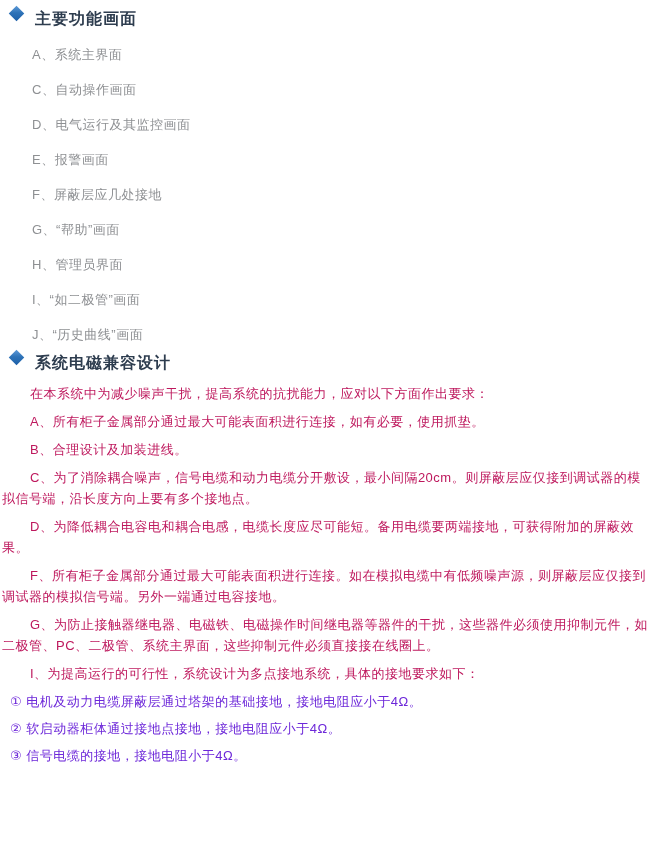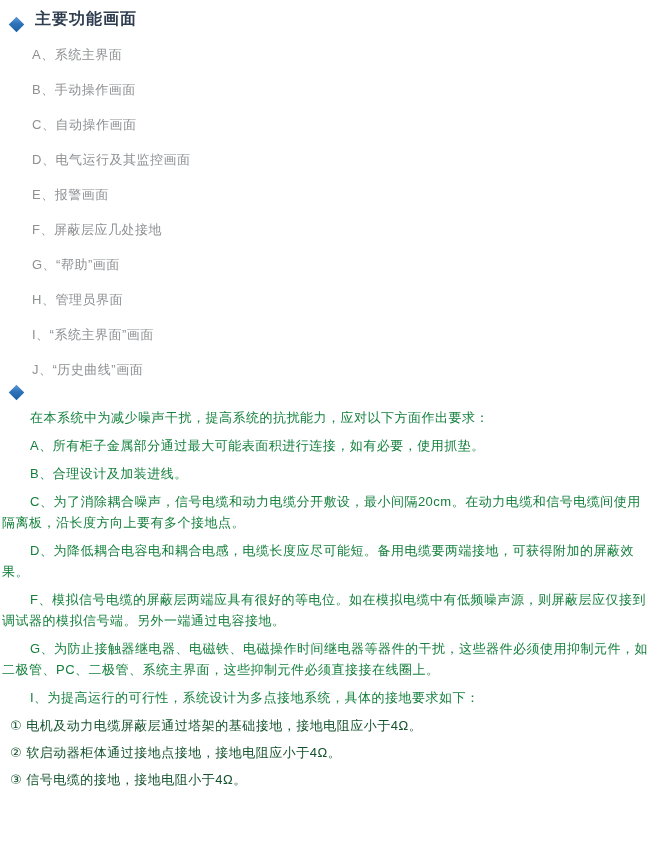--- a/index.html
+++ b/index.html
@@ -12,21 +12,21 @@
     font-family: "Liberation Sans", "DejaVu Sans", sans-serif;
     color: #8e9093;
   }
   .doc {
     width: 656px;
     padding: 6px 2px 6px 2px;
     box-sizing: border-box;
   }
   .section-heading {
     display: flex;
-    align-items: flex-end;
+    align-items: flex-start;
     margin: 2px 0 9px 0;
   }
   .diamond {
     width: 11px;
     height: 11px;
     background: linear-gradient(135deg, #5e9ad8 0%, #2e73b8 45%, #1c5fa8 100%);
     transform: rotate(45deg);
     margin: 0 13px 0 9px;
     flex: 0 0 auto;
   }
@@ -47,70 +47,70 @@
     color: #8e9093;
     letter-spacing: 0.5px;
   }
   .section-emc {
     margin-top: 6px;
   }
   .para {
     margin: 0 0 7px 0;
     font-size: 13px;
     line-height: 21px;
-    color: #15803d;
+    color: #be185d;
     text-indent: 28px;
     letter-spacing: 0.5px;
     word-break: break-all;
   }
   .num-item {
     margin: 0 0 6px 8px;
     font-size: 13px;
     line-height: 21px;
-    color: #14532d;
+    color: #6d28d9;
     text-indent: 0;
     letter-spacing: 0.5px;
     word-break: break-all;
   }
 </style>
 </head>
 <body>
 
 <div class="doc">
 
   <div class="section">
     <div class="section-heading">
       <span class="diamond"></span>
       <span class="heading-text">主要功能画面</span>
     </div>
     <div class="screen-list">
       <div class="screen-item">A、系统主界面</div>
-      <div class="screen-item">B、手动操作画面</div>
       <div class="screen-item">C、自动操作画面</div>
       <div class="screen-item">D、电气运行及其监控画面</div>
       <div class="screen-item">E、报警画面</div>
       <div class="screen-item">F、屏蔽层应几处接地</div>
       <div class="screen-item">G、“帮助”画面</div>
       <div class="screen-item">H、管理员界面</div>
-      <div class="screen-item">I、“系统主界面”画面</div>
+      <div class="screen-item">I、“如二极管”画面</div>
       <div class="screen-item">J、“历史曲线”画面</div>
     </div>
   </div>
 
   <div class="section section-emc">
     <div class="section-heading">
       <span class="diamond"></span>
+      <span class="heading-text">系统电磁兼容设计</span>
     </div>
 
     <p class="para">在本系统中为减少噪声干扰，提高系统的抗扰能力，应对以下方面作出要求：</p>
     <p class="para">A、所有柜子金属部分通过最大可能表面积进行连接，如有必要，使用抓垫。</p>
     <p class="para">B、合理设计及加装进线。</p>
-    <p class="para">C、为了消除耦合噪声，信号电缆和动力电缆分开敷设，最小间隔20cm。在动力电缆和信号电缆间使用隔离板，沿长度方向上要有多个接地点。</p>
+    <p class="para">C、为了消除耦合噪声，信号电缆和动力电缆分开敷设，最小间隔20cm。则屏蔽层应仅接到调试器的模拟信号端，沿长度方向上要有多个接地点。</p>
     <p class="para">D、为降低耦合电容电和耦合电感，电缆长度应尽可能短。备用电缆要两端接地，可获得附加的屏蔽效果。</p>
-    <p class="para">F、模拟信号电缆的屏蔽层两端应具有很好的等电位。如在模拟电缆中有低频噪声源，则屏蔽层应仅接到调试器的模拟信号端。另外一端通过电容接地。</p>
+    <p class="para">F、所有柜子金属部分通过最大可能表面积进行连接。如在模拟电缆中有低频噪声源，则屏蔽层应仅接到调试器的模拟信号端。另外一端通过电容接地。</p>
     <p class="para">G、为防止接触器继电器、电磁铁、电磁操作时间继电器等器件的干扰，这些器件必须使用抑制元件，如二极管、PC、二极管、系统主界面，这些抑制元件必须直接接在线圈上。</p>
     <p class="para">I、为提高运行的可行性，系统设计为多点接地系统，具体的接地要求如下：</p>
 
     <p class="num-item">① 电机及动力电缆屏蔽层通过塔架的基础接地，接地电阻应小于4Ω。</p>
     <p class="num-item">② 软启动器柜体通过接地点接地，接地电阻应小于4Ω。</p>
     <p class="num-item">③ 信号电缆的接地，接地电阻小于4Ω。</p>
 
   </div>
 
 </div>

